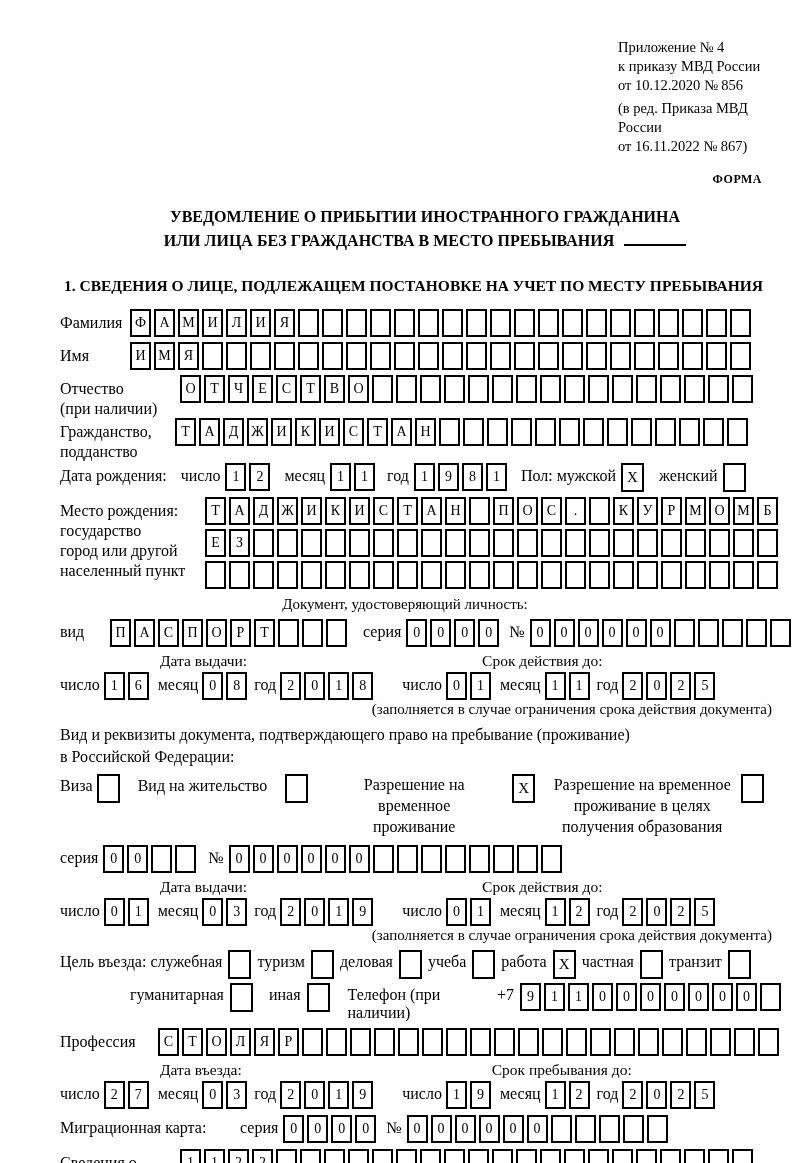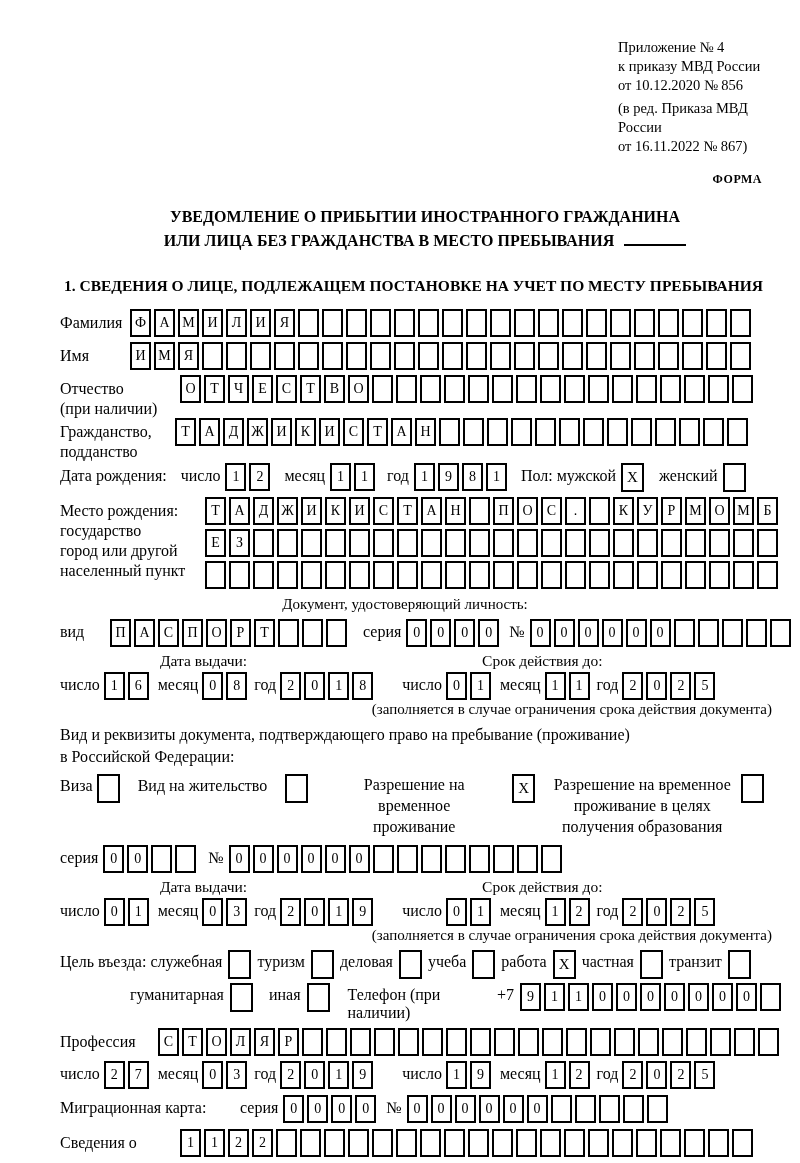--- a/index.html
+++ b/index.html
@@ -560,20 +560,24 @@
         <span class="cell"></span>
         <span class="cell"></span>
         <span class="cell"></span>
         <span class="cell"></span>
         <span class="cell"></span>
         <span class="cell"></span>
         <span class="cell"></span>
       </span>
   </div>
 
+  <div class="date-titles">
+    <span class="dtl">Дата въезда:</span>
+    <span class="dtr" style="margin-left:250px;">Срок пребывания до:</span>
+  </div>
   <div class="date-cells">
     <span class="word">число</span>
     <span class="cells">
         <span class="cell">2</span>
         <span class="cell">7</span>
       </span>
     <span class="word" style="margin-left:6px;">месяц</span>
     <span class="cells">
         <span class="cell">0</span>
         <span class="cell">3</span>

